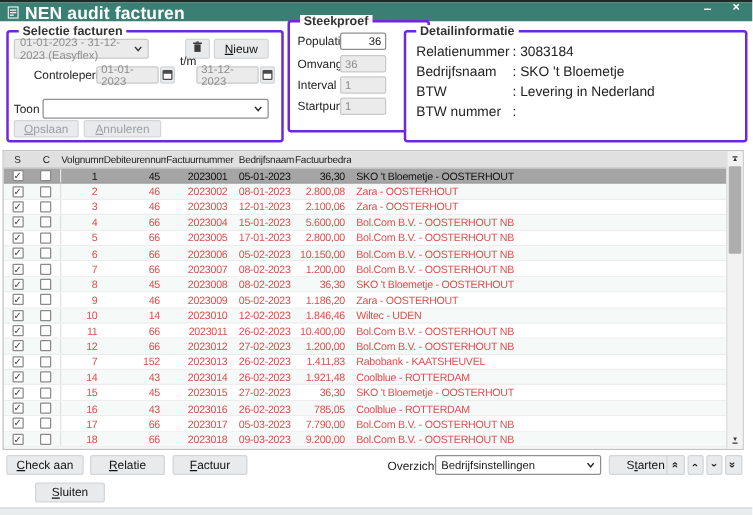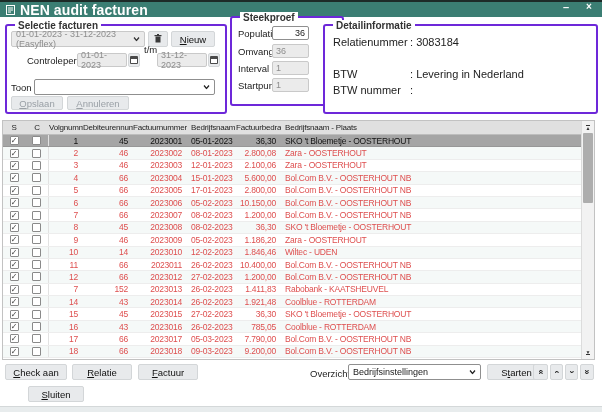--- a/index.html
+++ b/index.html
@@ -33,21 +33,21 @@
   .field.white{background:#fff;color:#1a1a1a;border-color:#8f8f8f;}
   .sel-chev{position:absolute;right:4px;top:50%;transform:translateY(-50%);display:flex;}
   .lbl{font-size:9.5px;color:#222;}
 
   .btn{background:#e8eaec;border:1px solid #d3d6d8;border-radius:2px;font-size:9.5px;color:#111;
        display:flex;align-items:center;justify-content:center;box-sizing:border-box;cursor:default;}
   .btn.disabled{color:#9aa0a6;}
   .btn u{text-decoration:underline;}
 
   
-  .period-select{left:4px;top:5px;width:134px;height:16px;padding:0 14px 0 4px;position:absolute;}
+  .period-select{left:4px;top:5px;width:108px;height:16px;padding:0 14px 0 4px;position:absolute;}
   .trash-btn{left:141px;top:5px;width:20px;height:16px;position:absolute;}
   .nieuw-btn{left:164px;top:5px;width:44px;height:16px;position:absolute;}
   .ctrl-lbl{left:20px;top:29px;position:absolute;}
   .date1{left:70px;top:27px;width:50px;height:14px;padding-left:3px;position:absolute;}
   .cal1{left:121px;top:27px;width:12px;height:14px;position:absolute;}
   .tm-lbl{left:137px;top:18px;position:absolute;}
   .date2{left:150px;top:27px;width:50px;height:14px;padding-left:3px;position:absolute;}
   .cal2{left:201px;top:27px;width:12px;height:14px;position:absolute;}
   .toon-lbl{left:4px;top:56px;position:absolute;}
   .toon-select{left:27px;top:53px;width:181px;height:16px;padding:0 14px 0 4px;position:absolute;}
@@ -188,38 +188,40 @@
   <div class="field disabled sp-input" style="top:43px">1</div>
   <span class="lbl sp-row-lbl" style="top:62px">Startpunt</span>
   <div class="field disabled sp-input" style="top:60px">1</div>
 </div>
 
 <div class="abs gbox" id="box-detail">
   <span class="legend">Detailinformatie</span>
   <div class="det-row" style="top:10px">
     <span class="det-lbl">Relatienummer</span><span>:</span> <span>3083184</span>
   </div>
+  <div class="det-row" style="top:26px">
+    <span class="det-lbl">Bedrijfsnaam</span><span>:</span> <span>SKO 't Bloemetje</span>
+  </div>
   <div class="det-row" style="top:42px">
     <span class="det-lbl">BTW</span><span>:</span> <span>Levering in Nederland</span>
   </div>
   <div class="det-row" style="top:58px">
     <span class="det-lbl">BTW nummer</span><span>:</span> <span></span>
   </div>
 </div>
 
 <div class="abs" id="table-wrap">
   <div class="thead">
     <div class="th ctr">S</div>
     <div class="th ctr">C</div>
     <div class="th num">Volgnummer</div>
     <div class="th num">Debiteurennummer</div>
     <div class="th num">Factuurnummer</div>
     <div class="th txt">Bedrijfsnaam</div>
     <div class="th num">Factuurbedrag</div>
-    <div class="th txt">Bedrijfsnaam - Plaats</div>
   </div>
   <div id="tbody">
       <div class="trow sel">
         <div class="tc cbcell">
           <span class="cb">✓</span>
         </div>
         <div class="tc cbcell2">
           <span class="cb"></span>
         </div>
         <div class="tc num">1</div>

